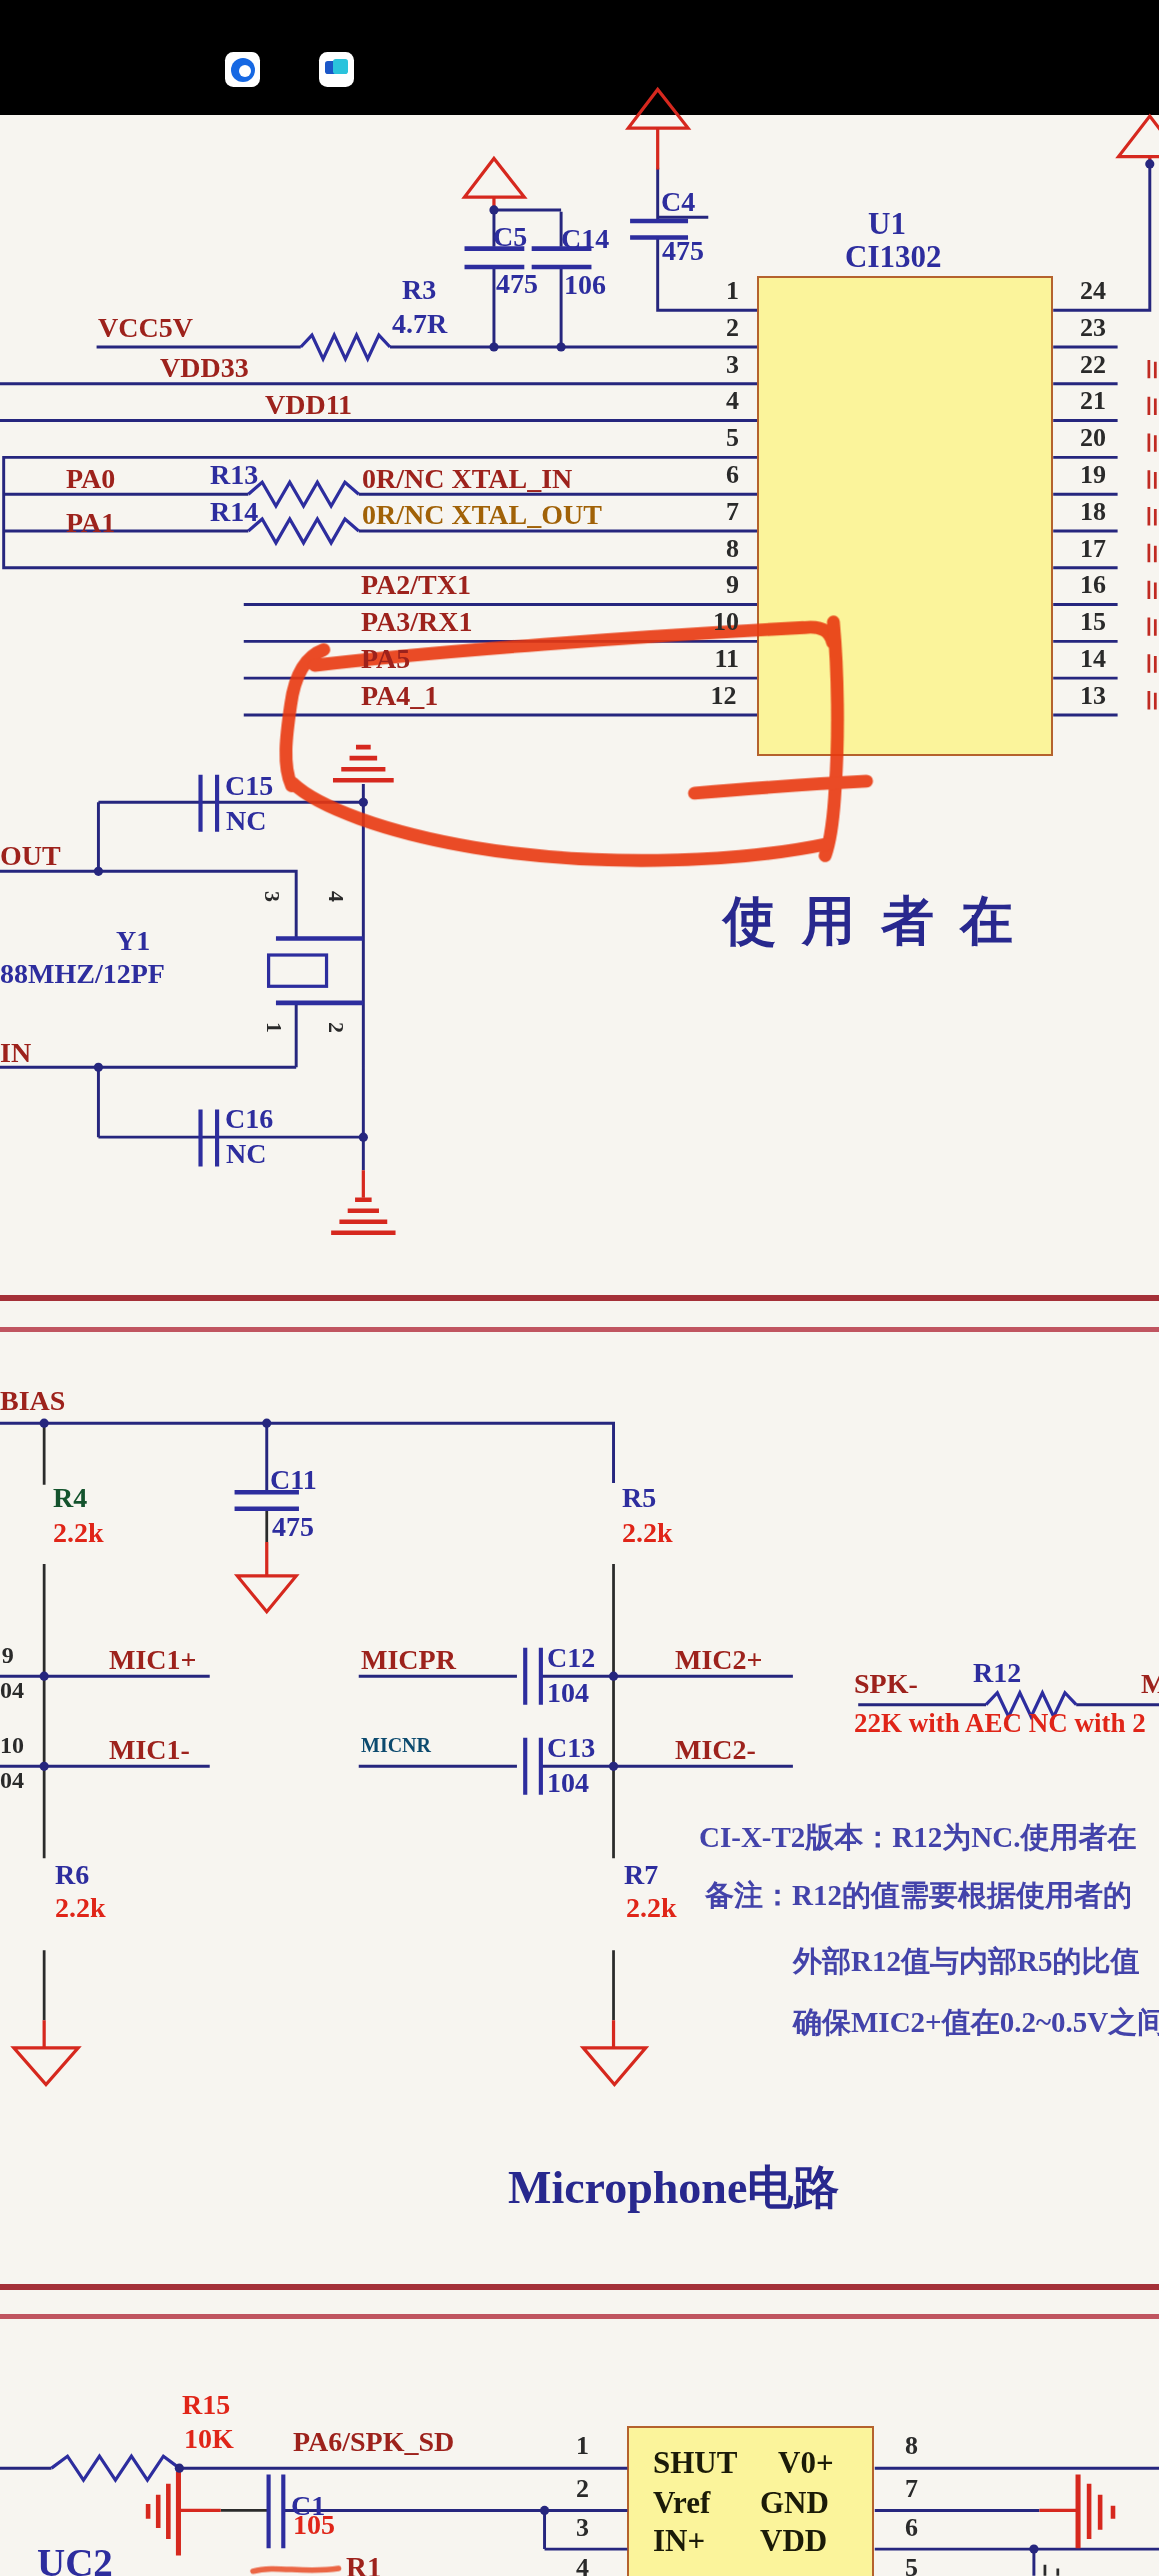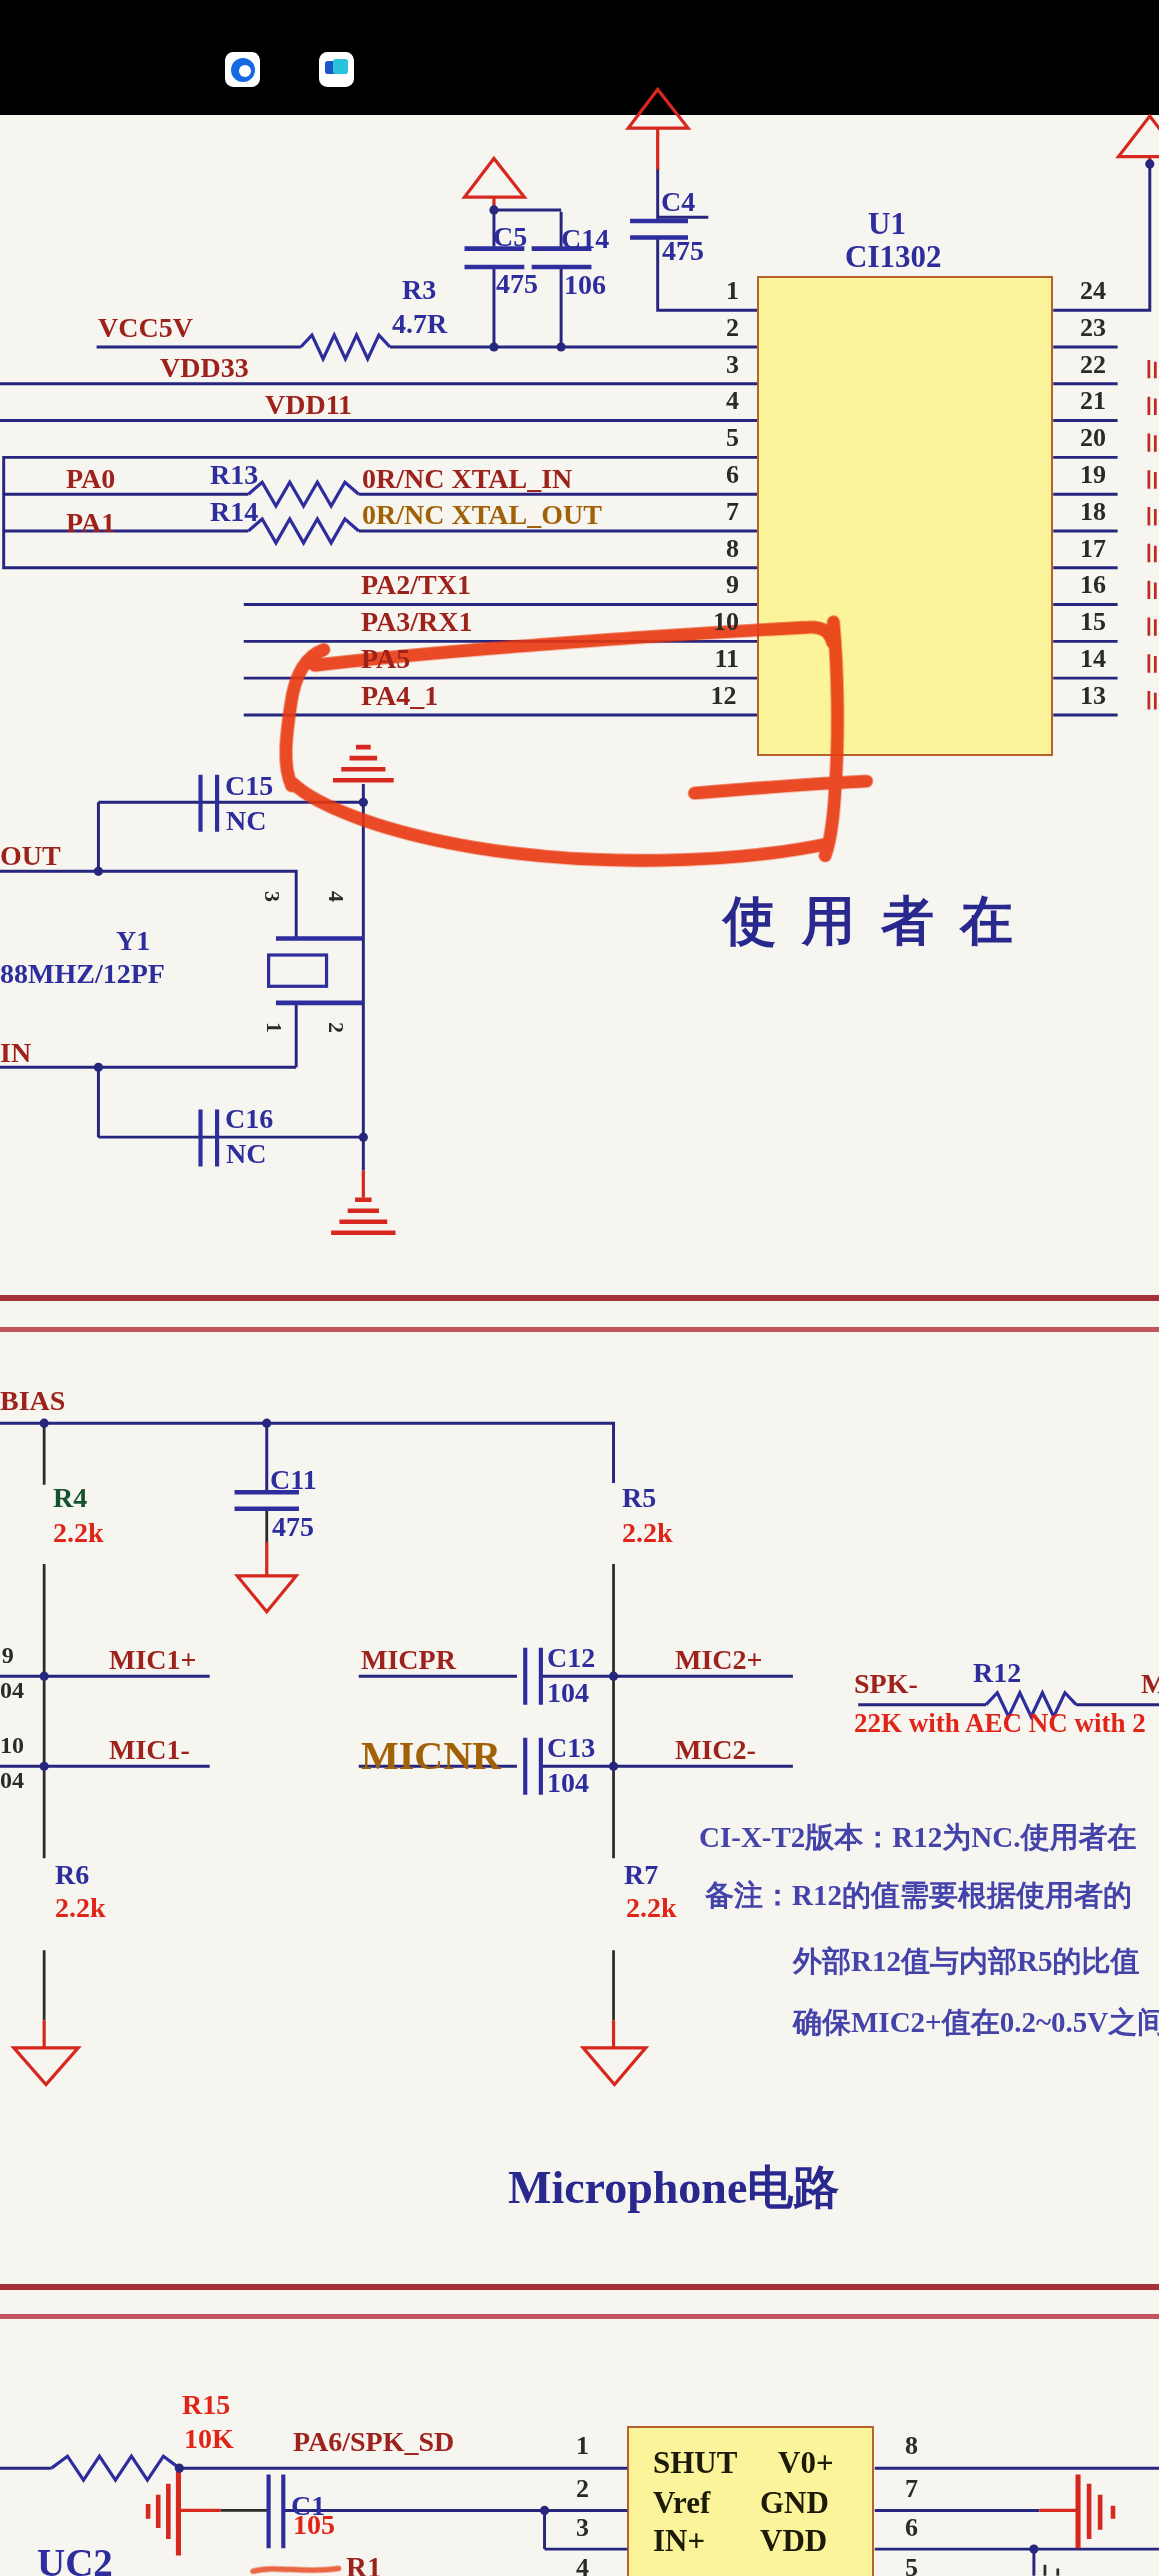--- a/index.html
+++ b/index.html
@@ -205,21 +205,21 @@
       <div class="lb" style="left: 1.8px; top: 1643px; font-size: 24px; color: rgb(42, 42, 42);">9</div>
       <div class="lb" style="left: 0px; top: 1678px; font-size: 24px; color: rgb(42, 42, 42);">04</div>
       <div class="lb" style="left: 109px; top: 1645px; font-size: 28px; color: rgb(157, 34, 28);">MIC1+</div>
       <div class="lb" style="left: 361px; top: 1645px; font-size: 28px; color: rgb(157, 34, 28);">MICPR</div>
       <div class="lb" style="left: 547px; top: 1643px; font-size: 28px; color: rgb(45, 45, 158);">C12</div>
       <div class="lb" style="left: 547px; top: 1678px; font-size: 28px; color: rgb(45, 45, 158);">104</div>
       <div class="lb" style="left: 675px; top: 1645px; font-size: 28px; color: rgb(157, 34, 28);">MIC2+</div>
       <div class="lb" style="left: 0px; top: 1733px; font-size: 24px; color: rgb(42, 42, 42);">10</div>
       <div class="lb" style="left: 0px; top: 1768px; font-size: 24px; color: rgb(42, 42, 42);">04</div>
       <div class="lb" style="left: 109px; top: 1735px; font-size: 28px; color: rgb(157, 34, 28);">MIC1-</div>
-      <div class="lb" style="left: 361px; top: 1735px; font-size: 40px; color: #a16207;">MICNR</div>
+      <div class="lb" style="left: 361px; top: 1735px; font-size: 20px; color: #0c4a6e;">MICNR</div>
       <div class="lb" style="left: 547px; top: 1733px; font-size: 28px; color: rgb(45, 45, 158);">C13</div>
       <div class="lb" style="left: 547px; top: 1768px; font-size: 28px; color: rgb(45, 45, 158);">104</div>
       <div class="lb" style="left: 675px; top: 1735px; font-size: 28px; color: rgb(157, 34, 28);">MIC2-</div>
       <div class="lb" style="left: 55px; top: 1860px; font-size: 28px; color: rgb(45, 45, 158);">R6</div>
       <div class="lb" style="left: 55px; top: 1893px; font-size: 28px; color: rgb(224, 37, 24);">2.2k</div>
       <div class="lb" style="left: 624px; top: 1860px; font-size: 28px; color: rgb(45, 45, 158);">R7</div>
       <div class="lb" style="left: 626px; top: 1893px; font-size: 28px; color: rgb(224, 37, 24);">2.2k</div>
       <div class="lb" style="left: 854px; top: 1669px; font-size: 28px; color: rgb(157, 34, 28);">SPK-</div>
       <div class="lb" style="left: 973px; top: 1658px; font-size: 28px; color: rgb(45, 45, 158);">R12</div>
       <div class="lb" style="left: 1141px; top: 1669px; font-size: 28px; color: rgb(157, 34, 28);">M</div>

